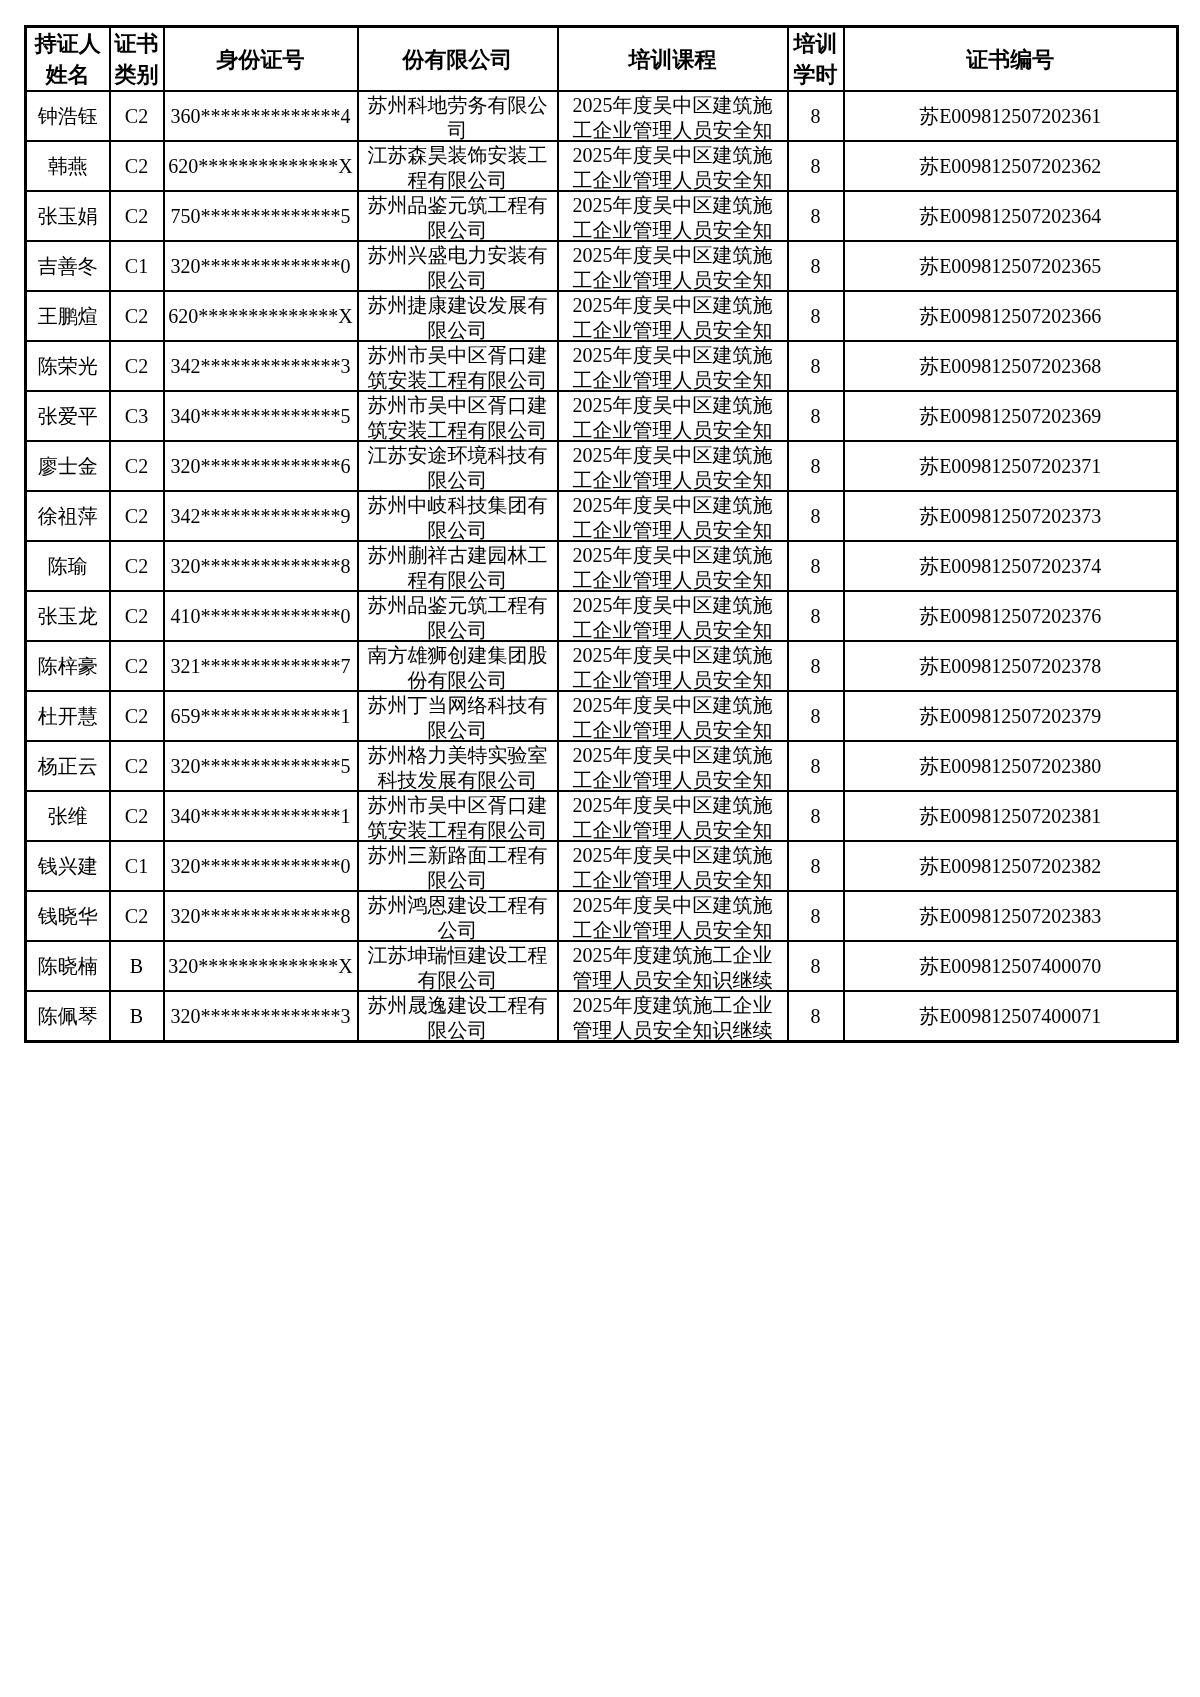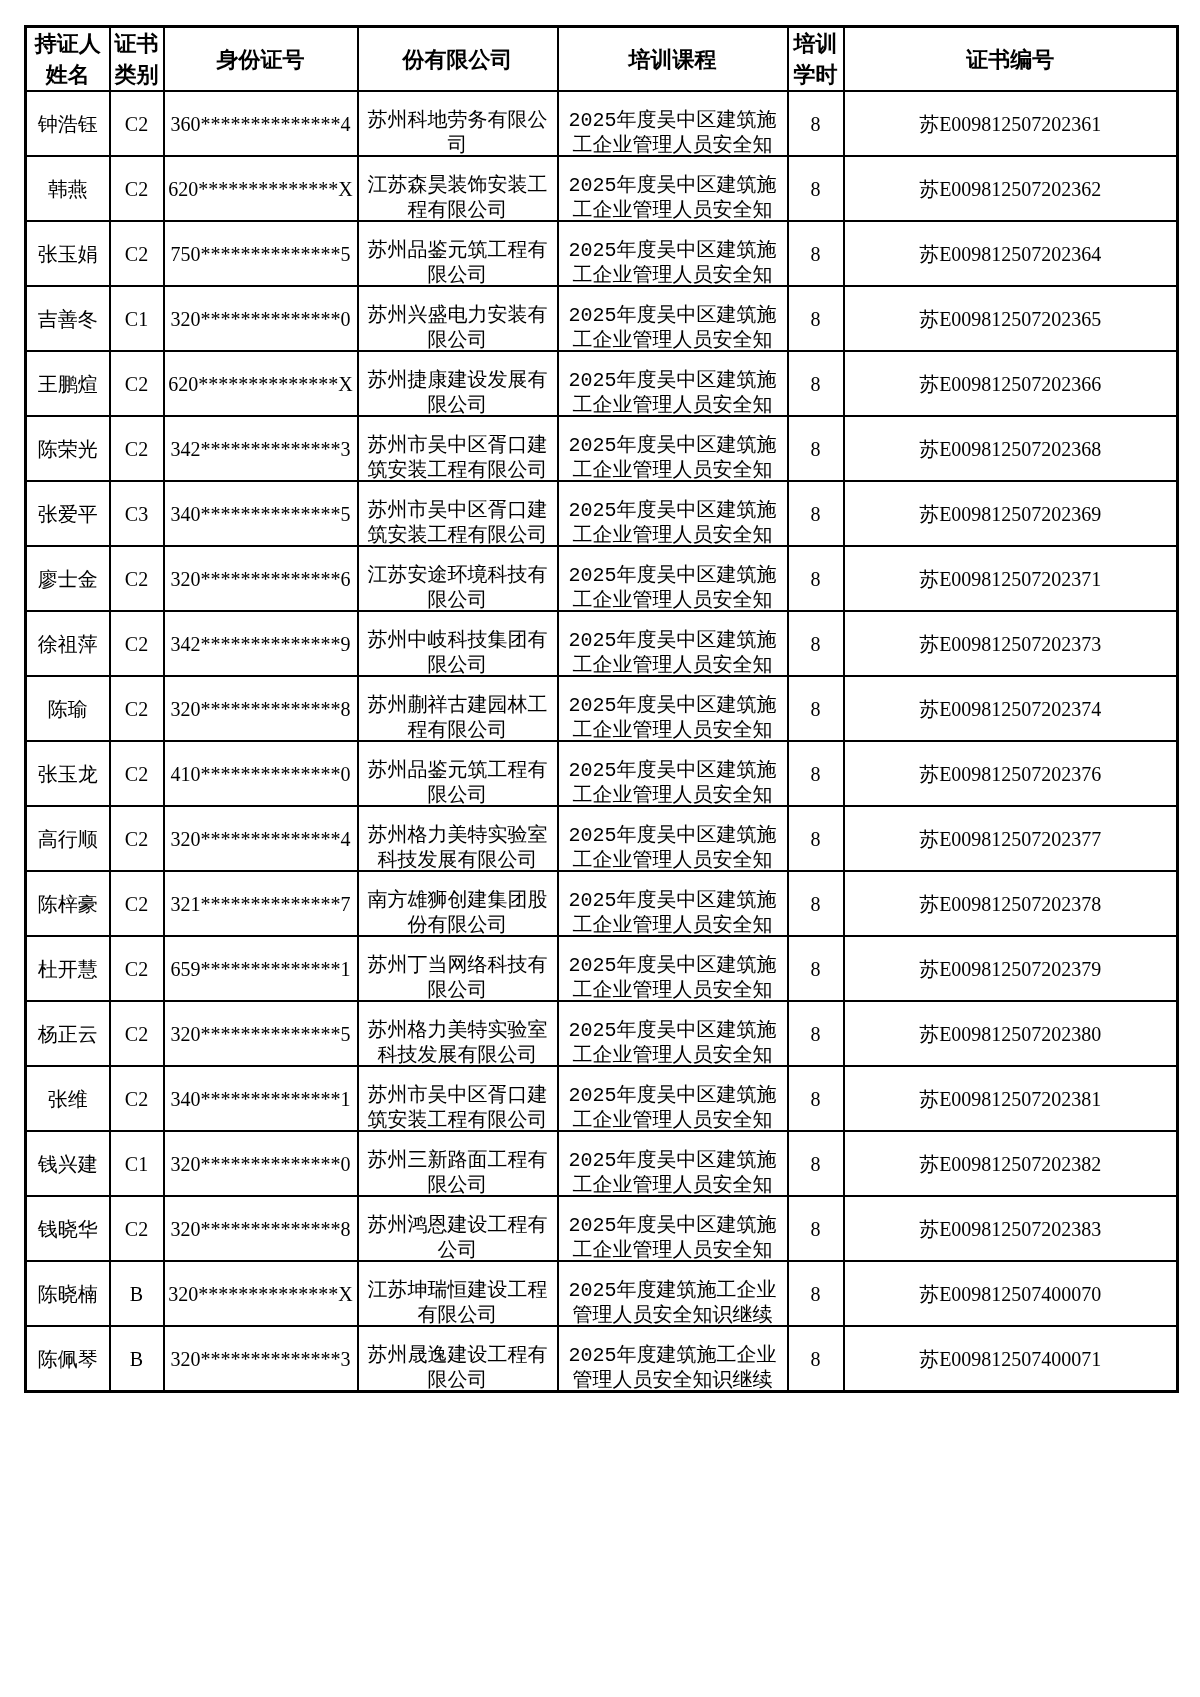--- a/index.html
+++ b/index.html
@@ -45,22 +45,21 @@
   .cert-table td {
     font-size: 20px;
     line-height: 24px;
   }
   td.multiline { vertical-align: top; }
   .wrap2 {
     white-space: pre-line;
     line-height: 25px;
     height: 47px;
     overflow: hidden;
-    margin-top: 16px;
-    font-family: Liberation Mono, monospace;
+    margin-top: 1px;
   }
   col.c-name    { width: 84px;  }
   col.c-type    { width: 54px;  }
   col.c-id      { width: 194px; }
   col.c-company { width: 200px; }
   col.c-course  { width: 230px; }
   col.c-hours   { width: 56px;  }
   col.c-certno  { width: 334px; }
 </style>
 </head>
@@ -252,35 +251,20 @@
 限公司</div>
             </td>
             <td class="multiline">
               <div class="wrap2">2025年度吴中区建筑施
 工企业管理人员安全知</div>
             </td>
             <td>8</td>
             <td>苏E009812507202376</td>
           </tr>
           <tr>
-            <td>高行顺</td>
-            <td>C2</td>
-            <td>320**************4</td>
-            <td class="multiline">
-              <div class="wrap2">苏州格力美特实验室
-科技发展有限公司</div>
-            </td>
-            <td class="multiline">
-              <div class="wrap2">2025年度吴中区建筑施
-工企业管理人员安全知</div>
-            </td>
-            <td>8</td>
-            <td>苏E009812507202377</td>
-          </tr>
-          <tr>
             <td>陈梓豪</td>
             <td>C2</td>
             <td>321**************7</td>
             <td class="multiline">
               <div class="wrap2">南方雄狮创建集团股
 份有限公司</div>
             </td>
             <td class="multiline">
               <div class="wrap2">2025年度吴中区建筑施
 工企业管理人员安全知</div>

